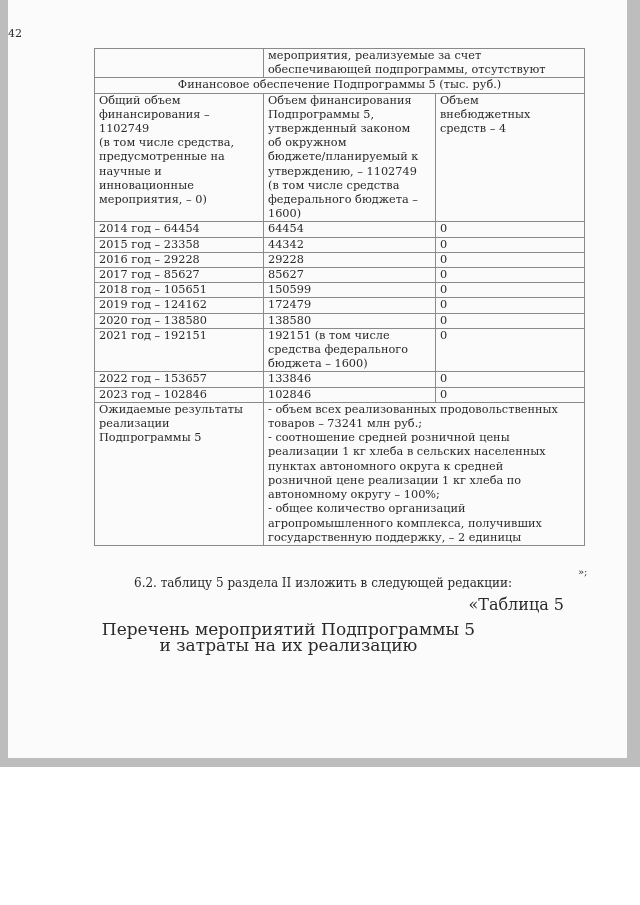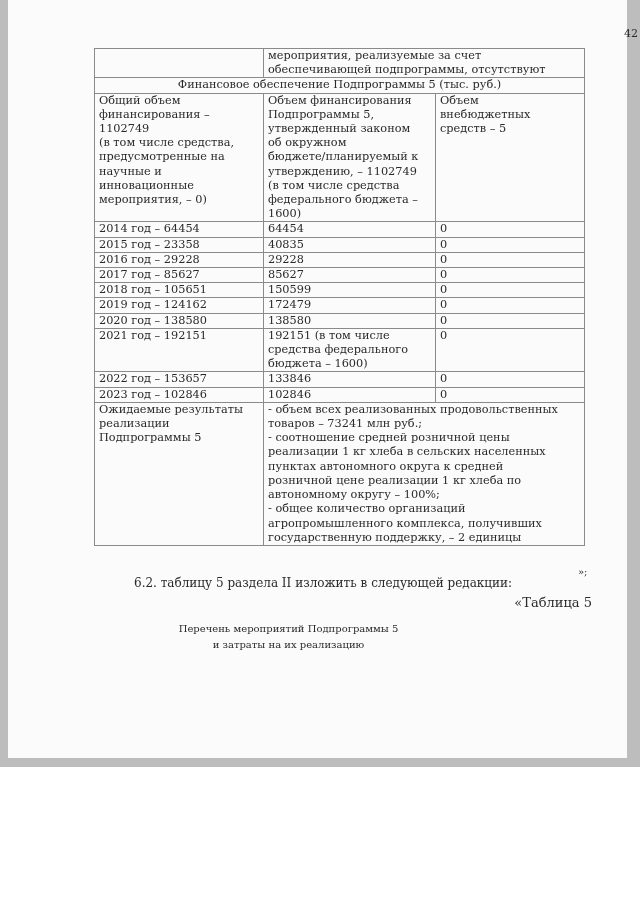--- a/index.html
+++ b/index.html
@@ -12,21 +12,21 @@
   .scan-bg {
     position: absolute; left: 0; top: 0; width: 640px; height: 767px;
     background: #bdbdbd;
   }
   .page {
     position: absolute; left: 8px; top: 0; width: 619px; height: 758px;
     background: #fbfbfb;
   }
   .page-number {
     position: absolute; left: 0; width: 630px; top: 27px;
-    text-align: right; font-size: 11px;
+    text-align: left; font-size: 11px;
   }
   table.doc {
     position: absolute; left: 86px; top: 48px; width: 490px;
     border-collapse: collapse; font-size: 11.3px; line-height: 14.2px;
     table-layout: fixed;
   }
   table.doc td {
     border: 1px solid #8a8a8a; padding: 0 4px; vertical-align: top;
     white-space: pre-line;
   }
@@ -34,25 +34,25 @@
   col.c1 { width: 169px; }
   col.c2 { width: 172px; }
   col.c3 { width: 149px; }
   .closing-quote {
     position: absolute; left: 570px; top: 566px; font-size: 10px;
   }
   .instruction {
     position: absolute; left: 126px; top: 576px; font-size: 12px;
   }
   .table-label {
-    position: absolute; right: 35px; top: 595px; font-size: 13px;
+    position: absolute; right: 63px; top: 595px; font-size: 16px;
   }
   .list-title {
     position: absolute; left: 0; width: 561px; top: 621px;
-    text-align: center; font-size: 10px; line-height: 16px;
+    text-align: center; font-size: 17px; line-height: 16px;
   }
 </style>
 </head>
 <body>
 
 <div class="scan-bg"></div>
 <div class="page">
   <div class="page-number">42</div>
 
   <table class="doc">
@@ -83,30 +83,30 @@
 Подпрограммы 5,
 утвержденный законом
 об окружном
 бюджете/планируемый к
 утверждению, – 1102749
 (в том числе средства
 федерального бюджета –
 1600)</td>
       <td>Объем
 внебюджетных
-средств – 5</td>
+средств – 4</td>
     </tr>
     <tr>
       <td>2014 год – 64454</td>
       <td>64454</td>
       <td>0</td>
     </tr>
     <tr>
       <td>2015 год – 23358</td>
-      <td>40835</td>
+      <td>44342</td>
       <td>0</td>
     </tr>
     <tr>
       <td>2016 год – 29228</td>
       <td>29228</td>
       <td>0</td>
     </tr>
     <tr>
       <td>2017 год – 85627</td>
       <td>85627</td>

